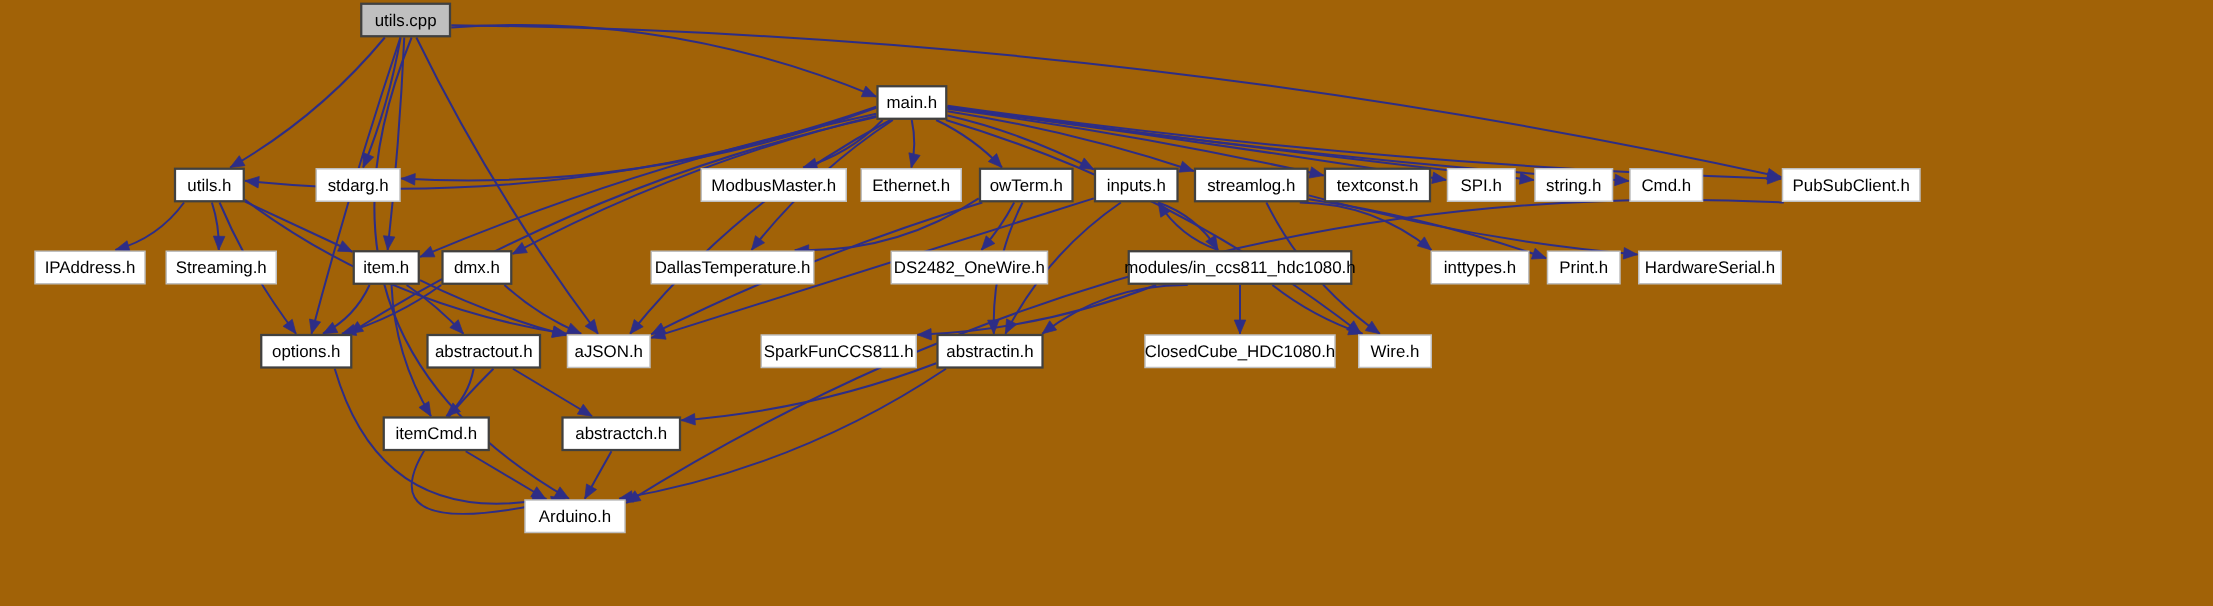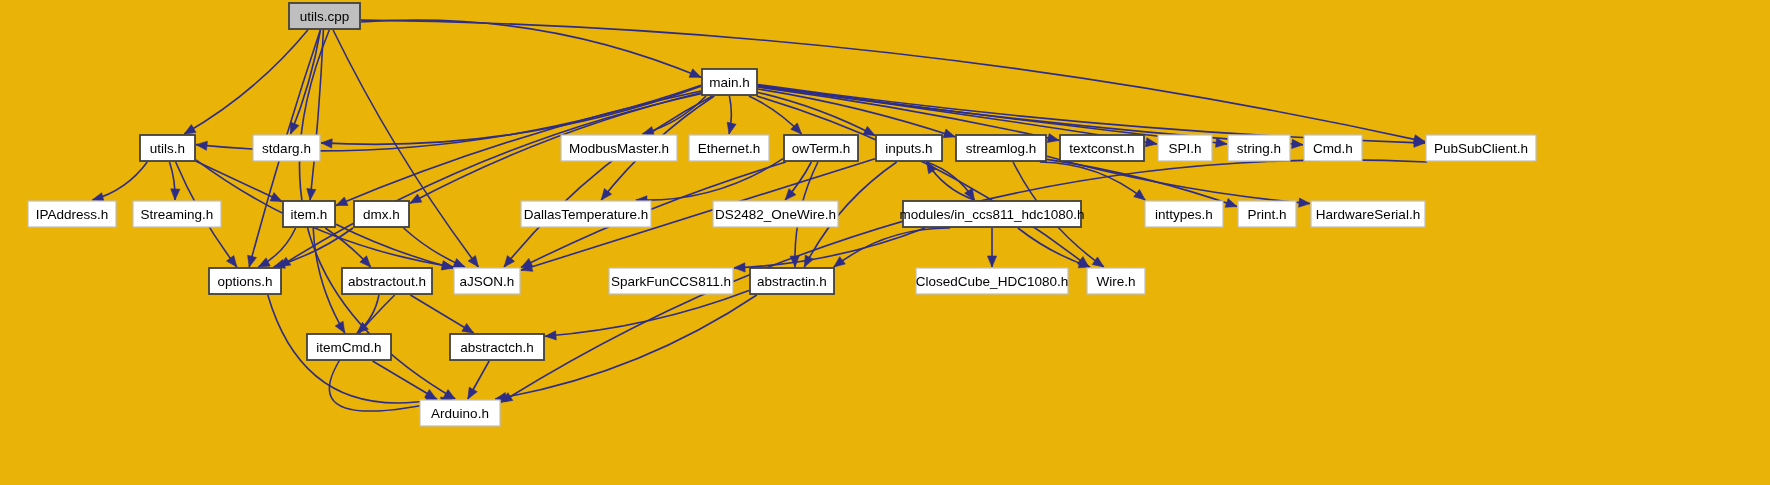--- a/index.html
+++ b/index.html
@@ -5,21 +5,21 @@
 <style>
   html, body {
     margin: 0;
     padding: 0;
     background: #ffffff;
   }
   #graph-root {
     position: relative;
     width: 1770px;
     height: 485px;
-    background: #eab308;
+    background: #a16207;
     font-family: "Liberation Sans", sans-serif;
   }
   svg#dep-graph {
     display: block;
     width: 1770px;
     height: 485px;
   }
   .edge {
     fill: none;
     stroke: #2d2d86;

